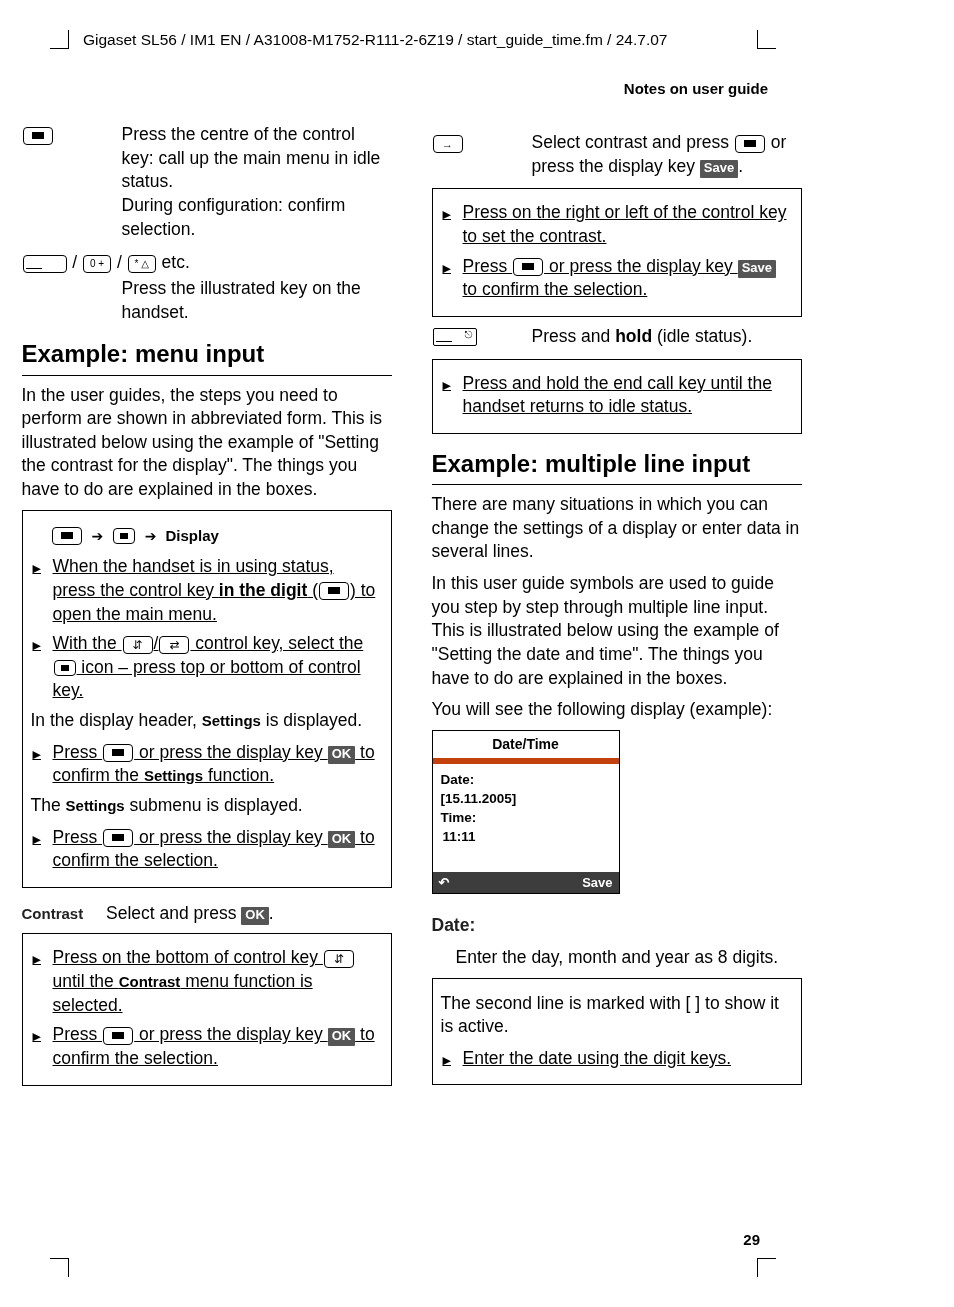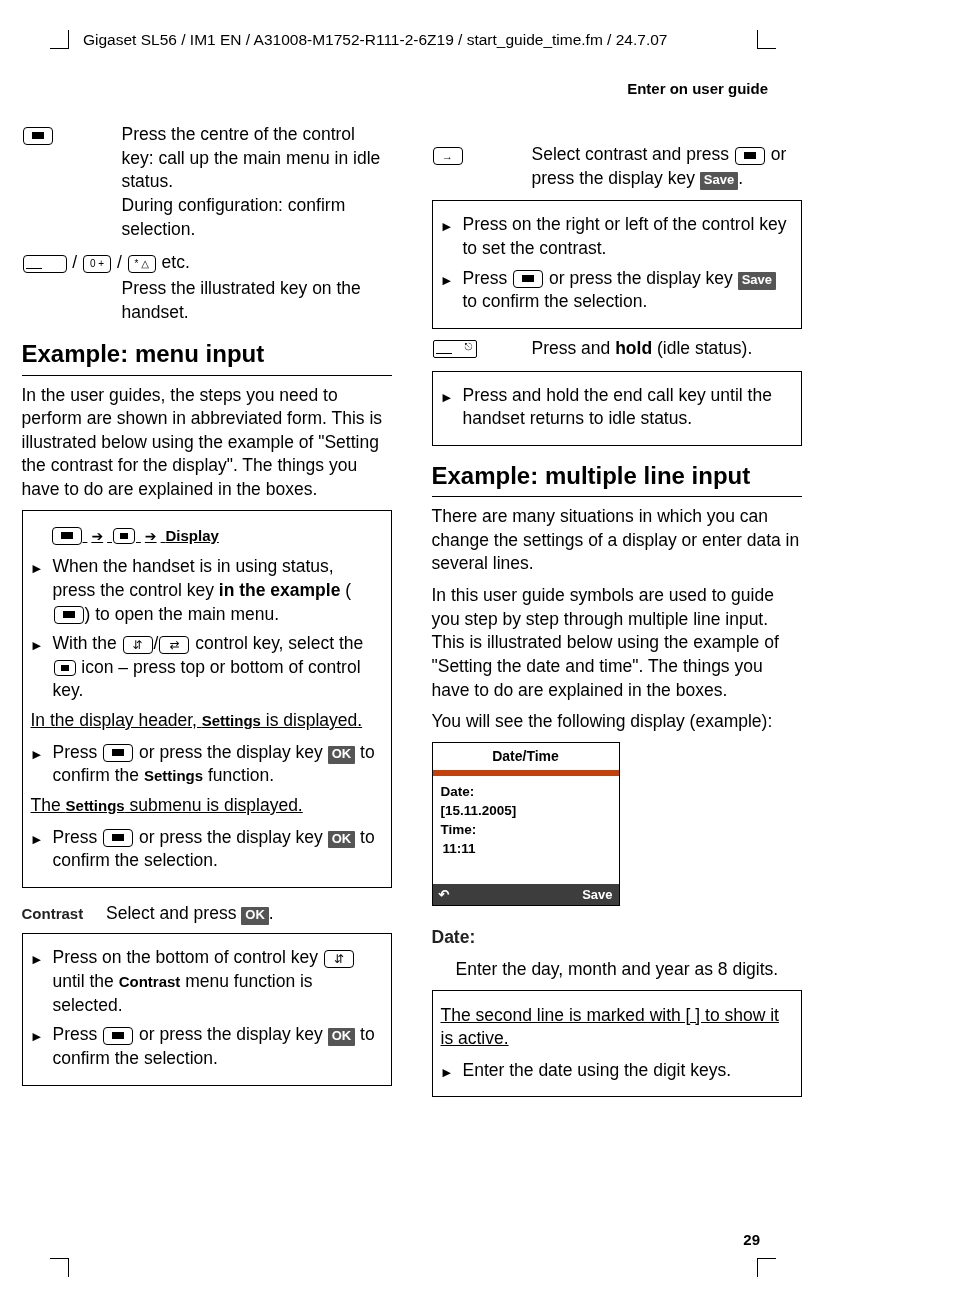--- a/index.html
+++ b/index.html
@@ -119,22 +119,22 @@
   }
   .key.txt { font-size: 10px; padding: 1px 3px; }
 
   .arrow { font-size: 14px; margin: 0 4px; vertical-align: middle; }
 
   .box {
     border: 1px solid #000;
     padding: 8px 10px;
     margin: 8px 0;
   }
-  .box .line { margin: 5px 0 8px 0; text-decoration: underline; }
-  .bullet-row { display:flex; margin: 4px 0 6px 0; }
+  .box .line { margin: 5px 0 8px 0; }
+  .bullet-row { display:flex; margin: 4px 0 6px 0; text-decoration: underline; }
   .bullet-row .tri { flex: 0 0 20px; }
   .tri::before { content:"▶"; font-size: 11px; }
   .bullet-row .bt { flex: 1; }
 
   .keylabel {
     display: inline-block;
     background: #555;
     color: #fff;
     font-size: 13px;
     font-weight: bold;
@@ -175,21 +175,21 @@
 </head>
 <body>
 
 <div class="page">
   <div class="crop-tl"></div>
   <div class="crop-tr"></div>
   <div class="crop-bl"></div>
   <div class="crop-br"></div>
 
   <div class="header-line">Gigaset SL56 / IM1 EN / A31008-M1752-R111-2-6Z19 / start_guide_time.fm / 24.7.07</div>
-  <div class="header-right">Enter on user guide</div>
+  <div class="header-right">Notes on user guide</div>
 
   <div class="content">
 
     <div class="col">
 
       <div class="step-row">
         <div class="step-icon"><span class="key center"></span></div>
         <div class="step-text">
           <span>Press the centre of the control key: call up the main menu in idle status.</span><br>
           <span>During configuration: confirm selection.</span>
@@ -217,21 +217,21 @@
           <span class="key center"></span>
           <span class="arrow">➔</span>
           <span class="key smallsq"></span>
           <span class="arrow">➔</span>
           <span class="small-bold" style="font-size:15px;">Display</span>
         </div>
         <div class="bullet-row">
             <span class="tri"></span>
           <span class="bt">
             <span>When the handset is in using status, press the control key </span>
-            <b>in the example</b>
+            <b>in the digit</b>
             (<span class="key center"></span><span>) to open the main menu.</span>
           </span>
         </div>
         <div class="bullet-row">
             <span class="tri"></span>
           <span class="bt">
             <span>With the </span><span class="key updown"></span>/<span class="key leftright"></span><span> control key, select the </span><span class="key smallsq"></span><span> icon – press top or bottom of control key.</span>
           </span>
         </div>
         <div class="line" style="margin-left:-2px;">
@@ -271,21 +271,21 @@
           <span class="bt">
             <span>Press </span><span class="key center"></span><span> or press the display key </span><span class="keylabel">OK</span><span> to confirm the selection.</span>
           </span>
         </div>
       </div>
 
     </div>
 
     <div class="col">
 
-      <div class="step-row" style="margin-top:22px;">
+      <div class="step-row" style="margin-top:10px;">
         <div class="step-icon"><span class="key right"></span></div>
         <div class="step-text">
           <span>Select contrast and press </span><span class="key center"></span>
           <span>or press the display key </span><span class="keylabel">Save</span>.
         </div>
       </div>
 
       <div class="box">
         <div class="bullet-row">
             <span class="tri"></span>

